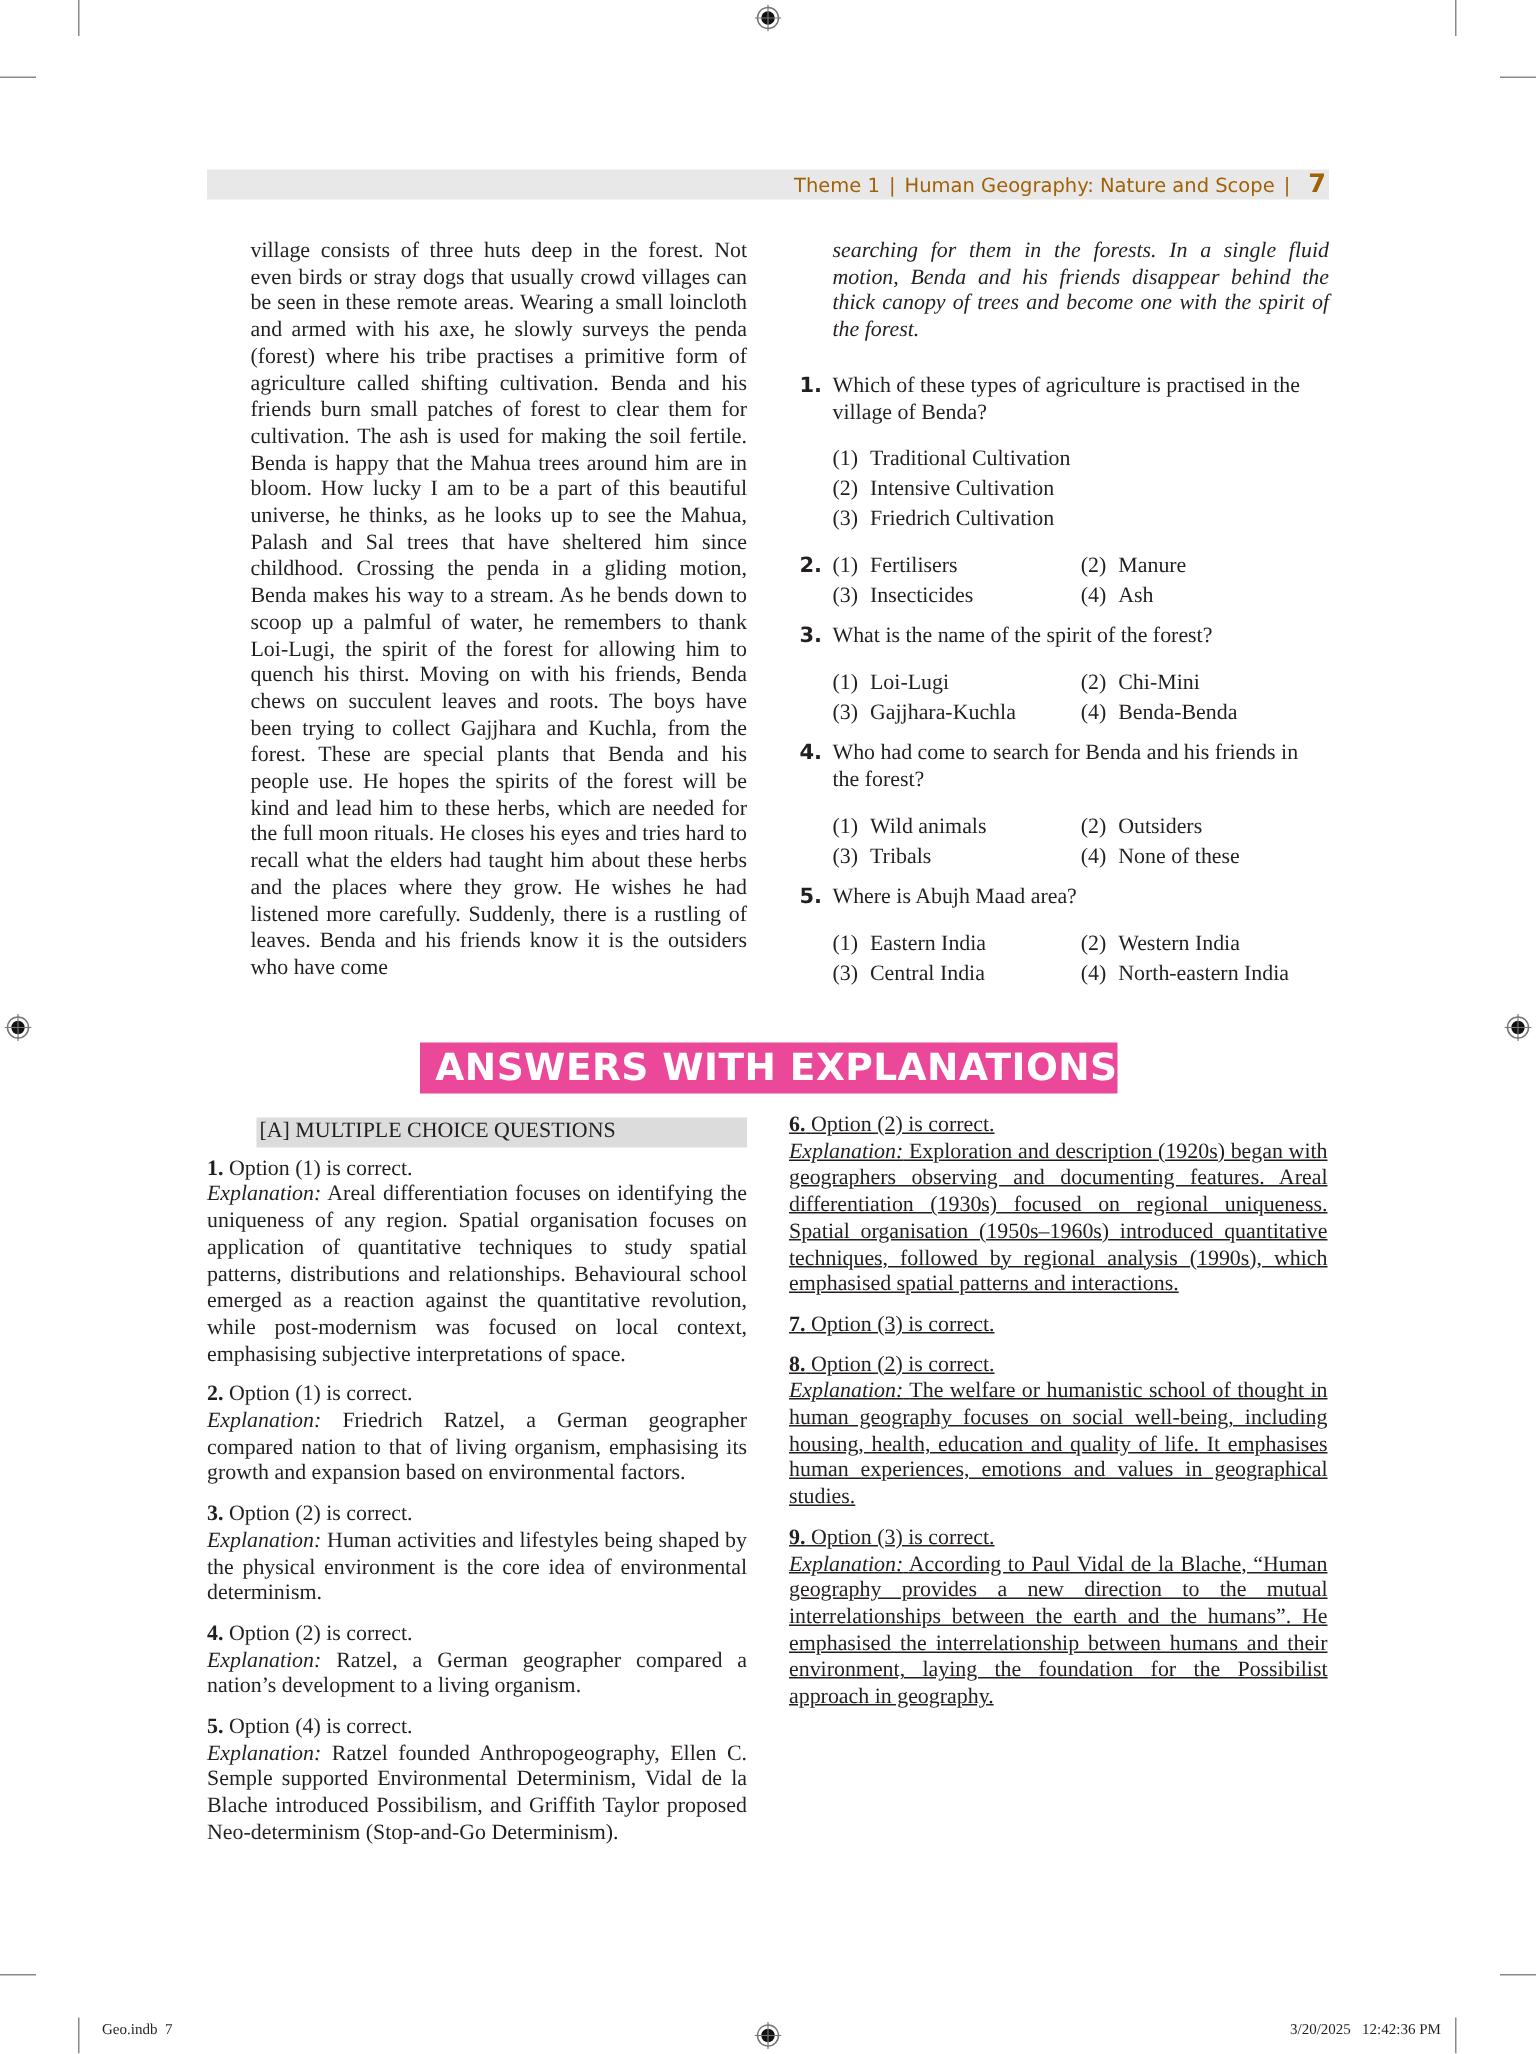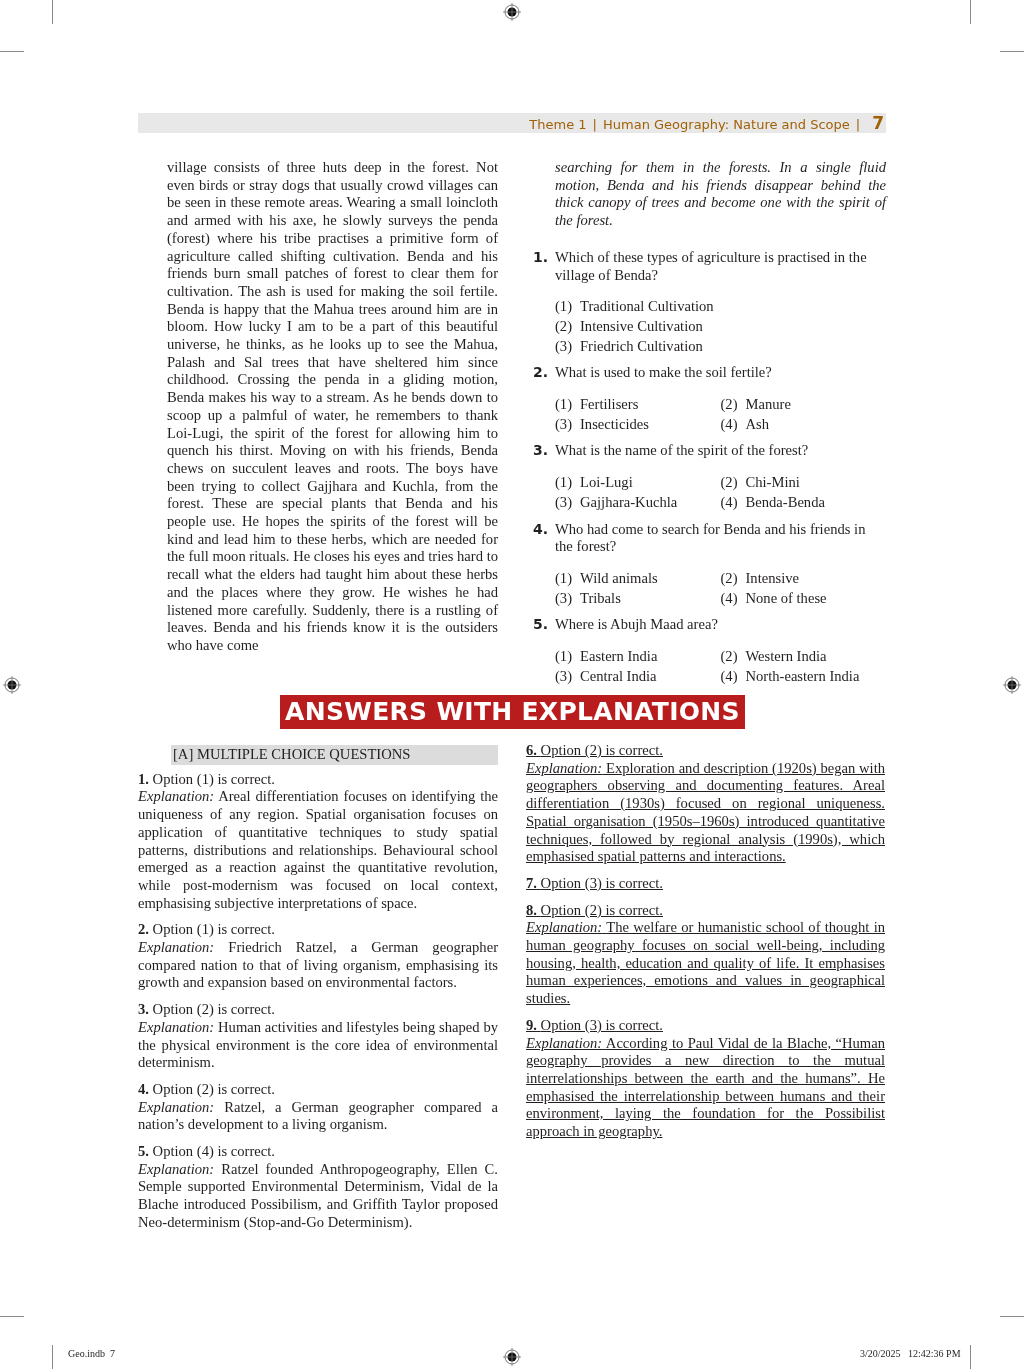--- a/index.html
+++ b/index.html
@@ -19,23 +19,23 @@
   .left-story { left: 167px; top: 159px; width: 331px; }
   .right-col { left: 530px; top: 159px; width: 356px; }
   .right-col .story { padding-left: 25px; font-style: italic; }
   .q { position: relative; padding-left: 25px; margin-top: 9px; text-align: left; }
   .q .qnum { position: absolute; left: 3px; top: 0; font-family: "DejaVu Sans", sans-serif; font-weight: bold; font-size: 14px; }
   .opts { display: grid; grid-template-columns: 1fr 1fr; row-gap: 2px; margin-top: 14px; }
   .opts.single { grid-template-columns: 1fr; }
   .opt { white-space: nowrap; }
   .opt .onum { display: inline-block; width: 25px; }
   .gap-big { margin-top: 19px; }
-  .banner { position: absolute; left: 280px; top: 695px; width: 465px; height: 34px; background: #b91c1c;
+  .banner { position: absolute; left: 280px; top: 695px; width: 465px; height: 34px; background: #ec4899;
             color: #ffffff; font-family: "DejaVu Sans", sans-serif; font-weight: bold; font-size: 25px;
-            text-align: center; line-height: 34px; letter-spacing: 0.3px; }
+            text-align: right; line-height: 34px; letter-spacing: 0.3px; }
   .ans-left { left: 138px; top: 745px; width: 360px; }
   .ans-right { left: 526px; top: 742px; width: 359px; text-decoration: underline; }
   .sec-head { background: #dcdcdc; padding: 1px 2px; font-size: 14.6px; margin-bottom: 6px; text-align: left; margin-left: 33px; }
   .ans { margin-bottom: 9px; }
   .ans .anum { font-weight: bold; }
   .ans em { font-style: italic; }
   .footer { position: absolute; top: 1348px; font-family: "Liberation Serif", serif; font-size: 10px; color: #231f20; }
 </style>
 </head>
 <body>
@@ -91,21 +91,20 @@
     <div>Which of these types of agriculture is practised in the village of Benda?</div>
     <div class="opts single">
       <div class="opt"><span class="onum">(1)</span><span>Traditional Cultivation</span></div>
       <div class="opt"><span class="onum">(2)</span><span>Intensive Cultivation</span></div>
       <div class="opt"><span class="onum">(3)</span><span>Friedrich Cultivation</span></div>
     </div>
   </div>
 
   <div class="q">
     <span class="qnum">2.</span>
-    <div>What is used to make the soil fertile?</div>
     <div class="opts">
       <div class="opt"><span class="onum">(1)</span><span>Fertilisers</span></div>
       <div class="opt"><span class="onum">(2)</span><span>Manure</span></div>
       <div class="opt"><span class="onum">(3)</span><span>Insecticides</span></div>
       <div class="opt"><span class="onum">(4)</span><span>Ash</span></div>
     </div>
   </div>
 
   <div class="q">
     <span class="qnum">3.</span>
@@ -116,21 +115,21 @@
       <div class="opt"><span class="onum">(3)</span><span>Gajjhara-Kuchla</span></div>
       <div class="opt"><span class="onum">(4)</span><span>Benda-Benda</span></div>
     </div>
   </div>
 
   <div class="q">
     <span class="qnum">4.</span>
     <div>Who had come to search for Benda and his friends in the forest?</div>
     <div class="opts">
       <div class="opt"><span class="onum">(1)</span><span>Wild animals</span></div>
-      <div class="opt"><span class="onum">(2)</span><span>Intensive</span></div>
+      <div class="opt"><span class="onum">(2)</span><span>Outsiders</span></div>
       <div class="opt"><span class="onum">(3)</span><span>Tribals</span></div>
       <div class="opt"><span class="onum">(4)</span><span>None of these</span></div>
     </div>
   </div>
 
   <div class="q">
     <span class="qnum">5.</span>
     <div>Where is Abujh Maad area?</div>
     <div class="opts">
       <div class="opt"><span class="onum">(1)</span><span>Eastern India</span></div>

